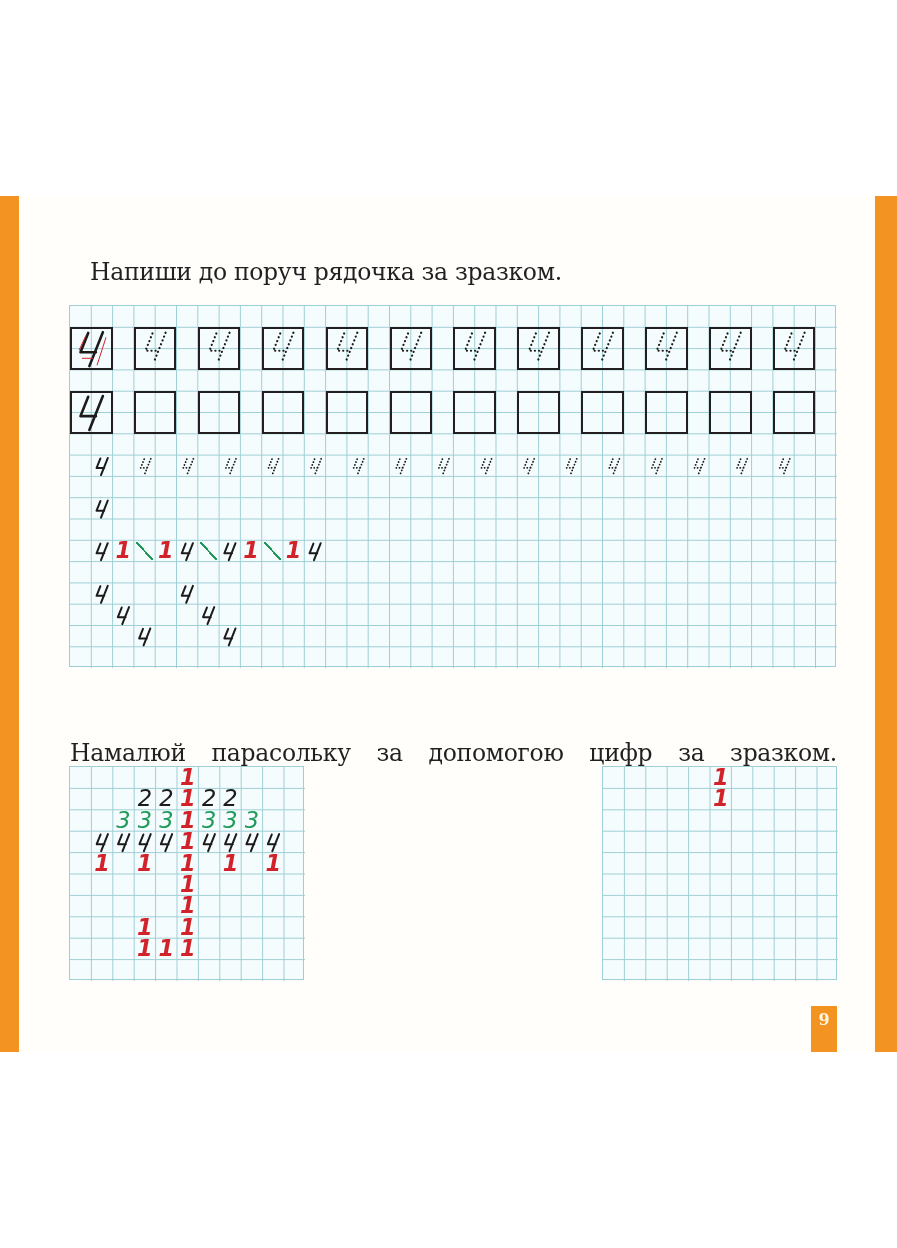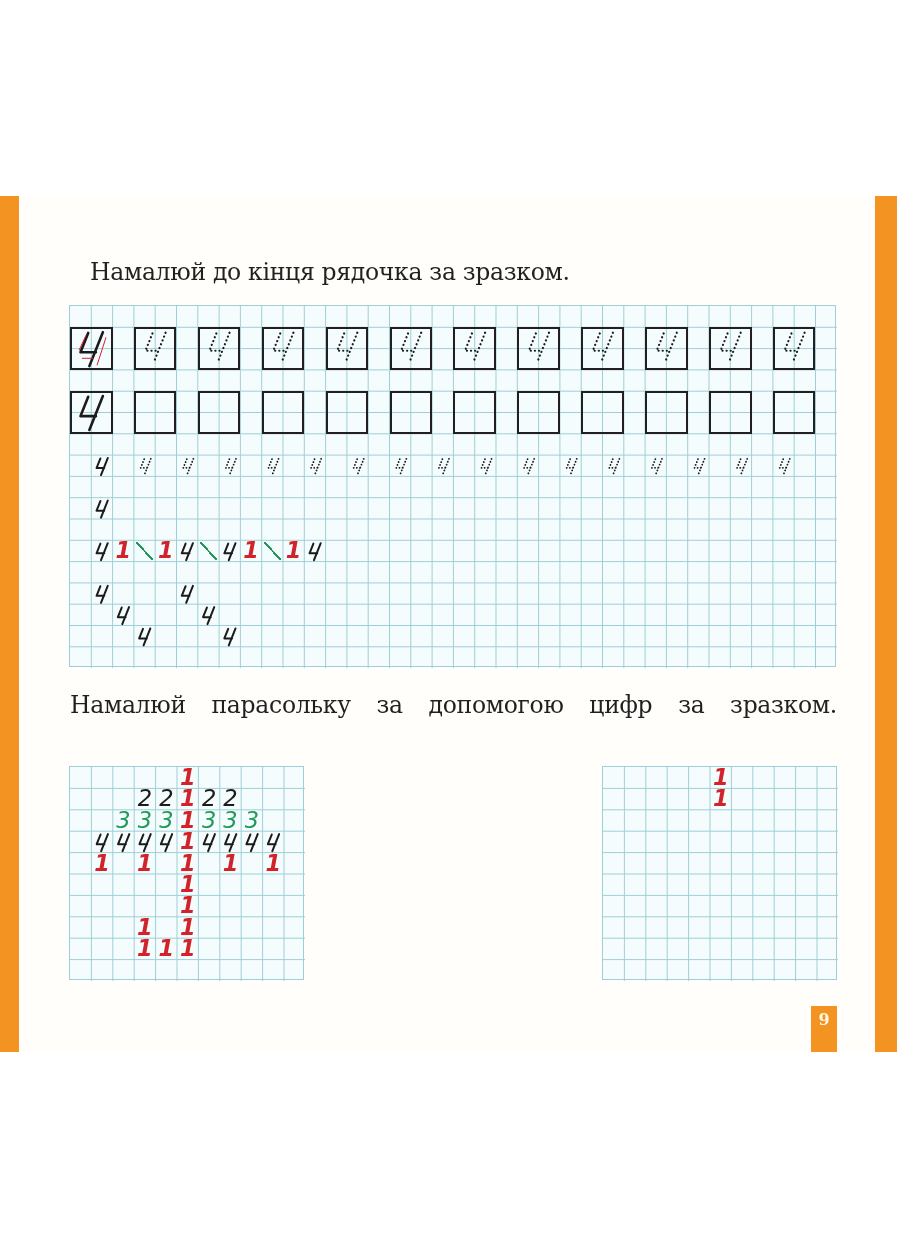--- a/index.html
+++ b/index.html
@@ -4,39 +4,39 @@
 <style>
   html, body { margin:0; padding:0; }
   body { width:897px; height:1248px; background:#ffffff; position:relative; overflow:hidden; font-family:"DejaVu Serif", serif; }
   .page { position:absolute; left:19px; top:196px; width:856px; height:856px; background:#fffefb; }
   .bar { position:absolute; top:196px; height:856px; background:#f39322; }
   .bar.left { left:0; width:19px; box-shadow: 1px 0 0 #e9c48c; }
   .bar.right { left:875px; width:22px; box-shadow: -1px 0 0 #e9c48c; }
   .heading { position:absolute; color:#231f20; font-family:"DejaVu Serif", serif; font-size:23.5px; letter-spacing:-0.3px; margin:0; font-weight:normal; }
   .h1 { left:90px; top:258px; }
   .h2 { left:70px; top:688px; width:767px; line-height:34px; text-align:justify; text-align-last:left; }
-  .h2 span { display:block; }
+  .h2 span { display:block;margin-top:48px; }
   .h2 .l1 { text-align:justify; text-align-last:justify; }
   .grid { position:absolute; box-sizing:border-box;
     background-color:#f4fcfd;
     border:1.5px solid #9fcfd6;
   }
   .grid .lines { position:absolute; inset:0; }
   .box { position:absolute; box-sizing:border-box; border:2.5px solid #231f20; background:transparent; }
   .glyph { position:absolute; font-family:"DejaVu Sans", sans-serif; font-style:italic; line-height:1; text-align:center; }
   .pagenum { position:absolute; left:811px; top:1006px; width:26px; height:46px; background:#f39322; color:#fff6e0; font-family:"DejaVu Serif", serif; font-size:16px; font-weight:bold; text-align:center; line-height:28px; }
 </style>
 </head>
 <body>
 
 <div class="bar left"></div>
 <div class="bar right"></div>
 <div class="page"></div>
 
-<h2 class="heading h1">Намалюй до кінця рядочка за зразком.</h2>
+<h2 class="heading h1">Напиши до поруч рядочка за зразком.</h2>
 
 <div id="grid1" class="grid" style="left: 69px; top: 305px; width: 766.8px; height: 362.1px;">
     <svg class="lines" width="766.8000000000001" height="362.1">
       <path d="M21.3 0V362.1M42.6 0V362.1M63.9 0V362.1M85.2 0V362.1M106.5 0V362.1M127.8 0V362.1M149.1 0V362.1M170.4 0V362.1M191.7 0V362.1M213.0 0V362.1M234.3 0V362.1M255.6 0V362.1M276.9 0V362.1M298.2 0V362.1M319.5 0V362.1M340.8 0V362.1M362.1 0V362.1M383.4 0V362.1M404.7 0V362.1M426.0 0V362.1M447.3 0V362.1M468.6 0V362.1M489.9 0V362.1M511.2 0V362.1M532.5 0V362.1M553.8 0V362.1M575.1 0V362.1M596.4 0V362.1M617.7 0V362.1M639.0 0V362.1M660.3 0V362.1M681.6 0V362.1M702.9 0V362.1M724.2 0V362.1M745.5 0V362.1M0 21.3H766.8000000000001M0 42.6H766.8000000000001M0 63.9H766.8000000000001M0 85.2H766.8000000000001M0 106.5H766.8000000000001M0 127.8H766.8000000000001M0 149.1H766.8000000000001M0 170.4H766.8000000000001M0 191.7H766.8000000000001M0 213.0H766.8000000000001M0 234.3H766.8000000000001M0 255.6H766.8000000000001M0 276.9H766.8000000000001M0 298.2H766.8000000000001M0 319.5H766.8000000000001M0 340.8H766.8000000000001" stroke="#9fcfd6" stroke-width="1" fill="none"></path>
       <path d="M18.212 26.932000000000002L10.492 46.232L25.932000000000002 46.232M32.88 26.16L19.37 60.128" fill="none" stroke="#1c1a1a" stroke-width="2.6" stroke-linecap="round" stroke-linejoin="round"></path>
       <path d="M16 29.3L9 44.3 M12 52.3L23 52.3 M36 31.3L27 59.3" stroke="#d2232a" stroke-width="1" fill="none"></path>
       <path d="M82.432 27.452L75.512 44.752L89.352 44.752M95.58000000000001 26.76L83.47 57.208" fill="none" stroke="#1c1a1a" stroke-width="2.2" stroke-linecap="round" stroke-linejoin="round" stroke-dasharray="0.1 4"></path>
       <path d="M146.33200000000002 27.452L139.412 44.752L153.252 44.752M159.48000000000002 26.76L147.37 57.208" fill="none" stroke="#1c1a1a" stroke-width="2.2" stroke-linecap="round" stroke-linejoin="round" stroke-dasharray="0.1 4"></path>
       <path d="M210.23200000000003 27.452L203.312 44.752L217.15200000000002 44.752M223.38000000000002 26.76L211.27 57.208" fill="none" stroke="#1c1a1a" stroke-width="2.2" stroke-linecap="round" stroke-linejoin="round" stroke-dasharray="0.1 4"></path>
       <path d="M274.132 27.452L267.21200000000005 44.752L281.052 44.752M287.28000000000003 26.76L275.17 57.208" fill="none" stroke="#1c1a1a" stroke-width="2.2" stroke-linecap="round" stroke-linejoin="round" stroke-dasharray="0.1 4"></path>

